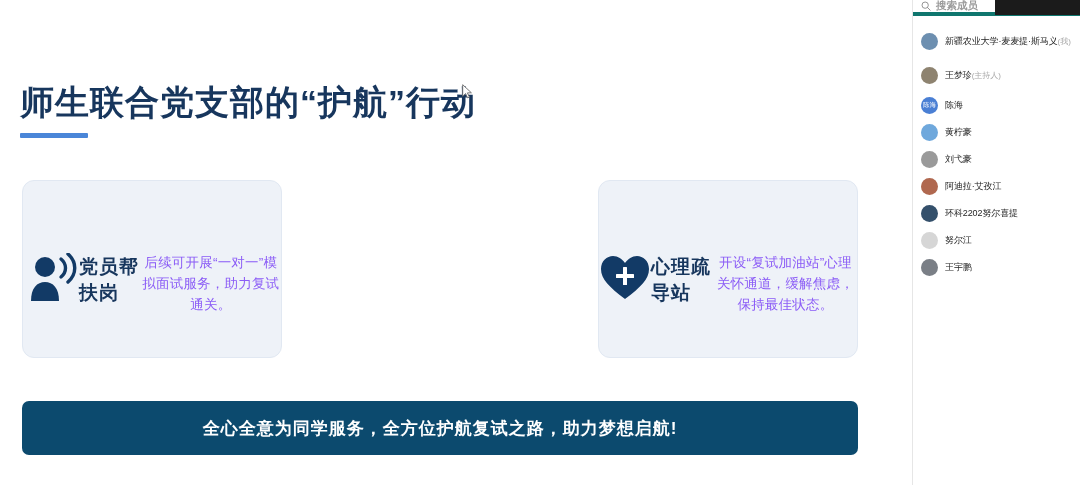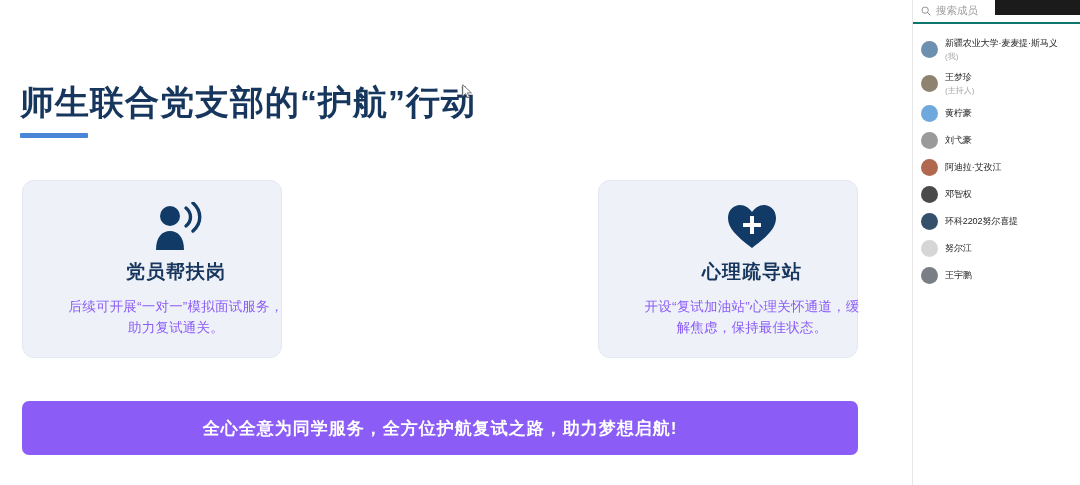--- a/index.html
+++ b/index.html
@@ -43,24 +43,23 @@
     display: flex;
     justify-content: space-between;
   }
   .card {
     width: 260px;
     height: 178px;
     background: #eef2f8;
     border: 1px solid #e1e8f2;
     border-radius: 12px;
     display: flex;
-    flex-direction: column;
+    flex-direction: row;
     align-items: center;
     padding-top: 18px;
-    padding-left: 48px;
   }
   .card-icon {
     height: 56px;
     display: flex;
     align-items: center;
     justify-content: center;
   }
   .card-title {
     margin-top: 4px;
     font-size: 19px;
@@ -76,21 +75,21 @@
     line-height: 21px;
     color: #8b5cf6;
     letter-spacing: 0.2px;
   }
   .card-desc.bold { font-weight: bold; color: #3f3f3f; }
 
   .banner {
     position: absolute;
     left: 22px; top: 401px;
     width: 836px; height: 54px;
-    background: #8b5cf6;
+    background: #0c4a6e;
     border-radius: 7px;
     display: flex;
     align-items: center;
     justify-content: center;
     color: #ffffff;
     font-size: 17px;
     font-weight: bold;
     letter-spacing: 1px;
   }
 
@@ -104,25 +103,26 @@
   
   .panel {
     position: absolute;
     left: 912px; top: 0;
     width: 168px; height: 485px;
     background: #ffffff;
     border-left: 1px solid #e6e6e6;
   }
   .search-row {
     position: relative;
-    height: 24px;
+    height: 16px;
     display: flex;
     align-items: center;
     padding-left: 8px;
-    border-bottom: 2px solid #0f766e;
+    border-bottom: 4px solid #0f766e;
+    font-weight: bold;
   }
   .search-icon { flex: 0 0 auto; display: flex; align-items: center; }
   .search-placeholder {
     margin-left: 5px;
     font-size: 10.5px;
     color: #9b9b9b;
   }
   .overlay-bar {
     position: absolute;
     left: 82px; top: 0;
@@ -146,21 +146,21 @@
     justify-content: center;
     font-size: 6.5px;
     color: #ffffff;
     overflow: hidden;
     line-height: 1;
   }
   .member-text {
     margin-left: 7px;
     min-width: 0;
     display: flex;
-    flex-direction: column;
+    flex-direction: row;
     justify-content: center;
   }
   .member-name {
     font-size: 9px;
     color: #1f1f1f;
     white-space: nowrap;
     letter-spacing: -0.1px;
   }
   .member-role {
     font-size: 8px;
@@ -244,20 +244,26 @@
 
       <div class="member two-line">
         <span class="avatar" style="background:#8e8370"></span>
         <span class="member-text">
           <span class="member-name">王梦珍</span>
           <span class="member-role">(主持人)</span>
         </span>
       </div>
 
 
+      <div class="member">
+        <span class="avatar" style="background:#4a7fd4">陈海</span>
+        <span class="member-text">
+          <span class="member-name">陈海</span>
+        </span>
+      </div>
 
 
       <div class="member">
         <span class="avatar" style="background:#6fa8dc"></span>
         <span class="member-text">
           <span class="member-name">黄柠豪</span>
         </span>
       </div>
 
       <div class="member">
@@ -267,26 +273,20 @@
         </span>
       </div>
 
       <div class="member">
         <span class="avatar" style="background:#b0684f"></span>
         <span class="member-text">
           <span class="member-name">阿迪拉·艾孜江</span>
         </span>
       </div>
 
-      <div class="member">
-        <span class="avatar" style="background:#4a4a4a"></span>
-        <span class="member-text">
-          <span class="member-name">邓智权</span>
-        </span>
-      </div>
 
       <div class="member">
         <span class="avatar" style="background:#34506b"></span>
         <span class="member-text">
           <span class="member-name">环科2202努尔喜提</span>
         </span>
       </div>
 
       <div class="member">
         <span class="avatar" style="background:#d6d6d6"></span>

